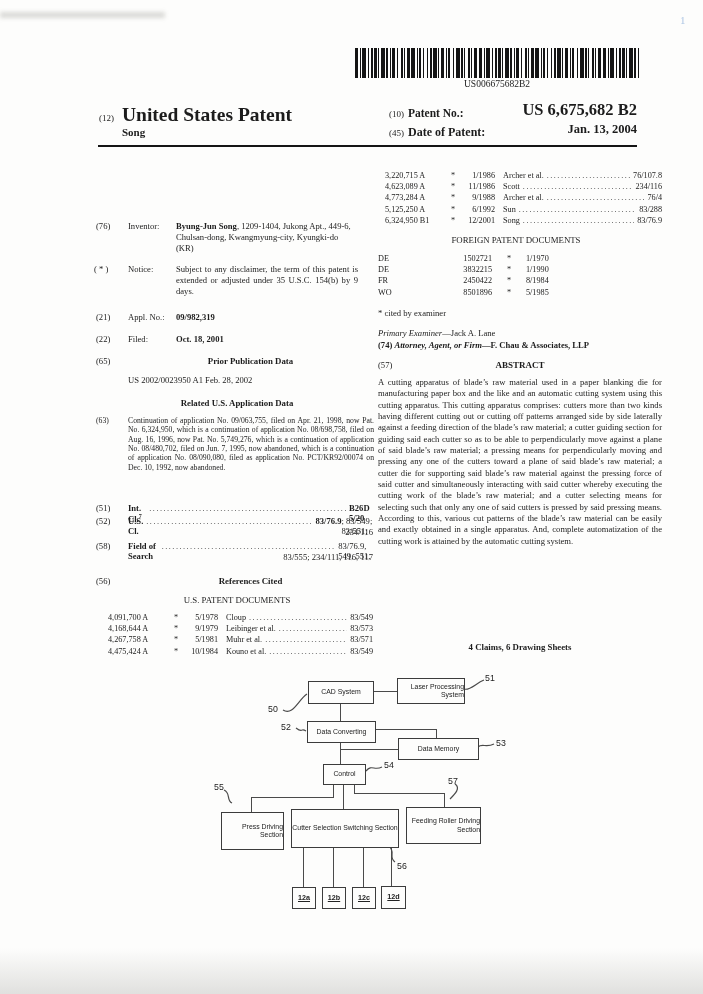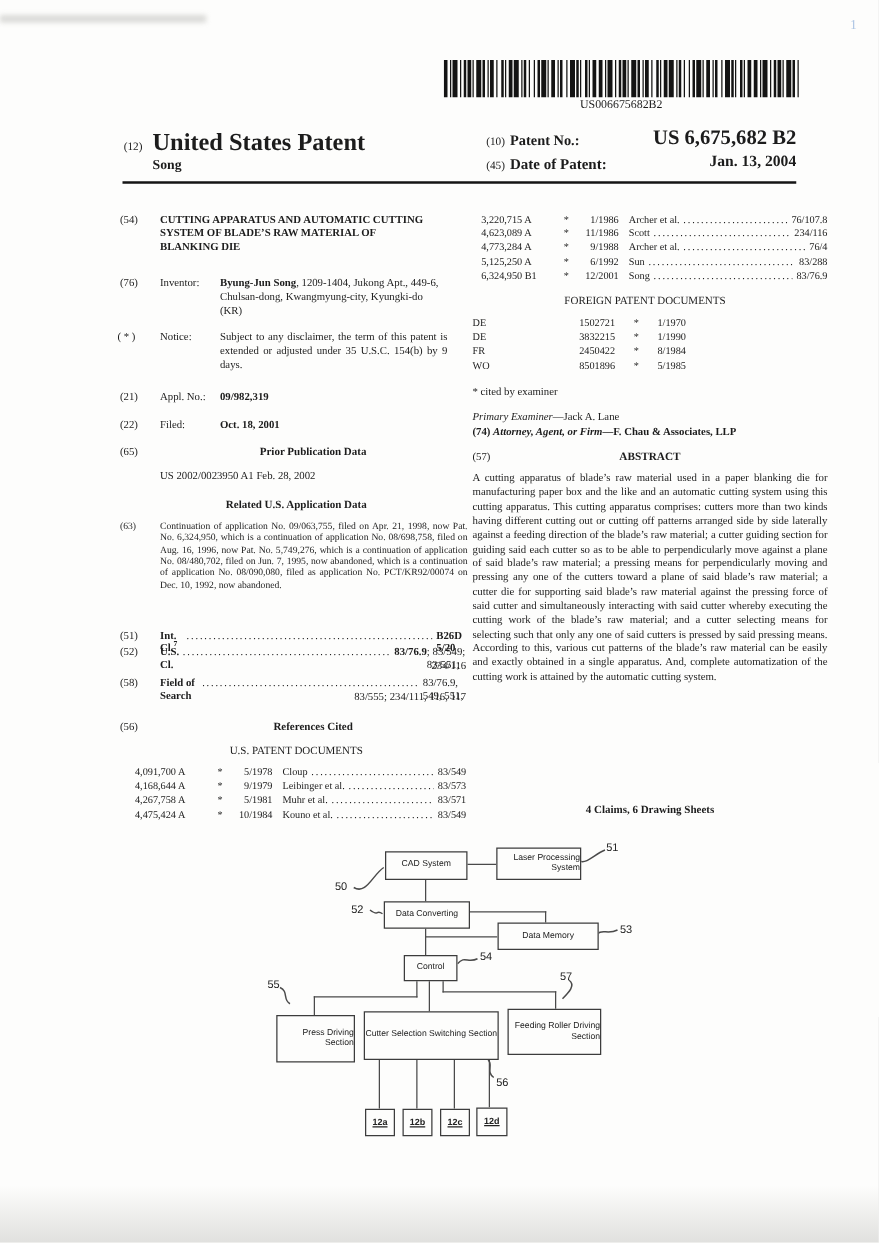--- a/index.html
+++ b/index.html
@@ -77,24 +77,20 @@
     <span class="b" style="font-size:11.5px;">Patent No.:</span>
     <span class="b abs" style="right:0;top:-3px;font-size:16.5px;">US 6,675,682 B2</span>
   </div>
   <div class="abs" style="left:389px;top:122px;width:248px;">
     <span class="hdr-lbl">(45)</span>
     <span class="b" style="font-size:12px;">Date of Patent:</span>
     <span class="b abs" style="right:0;top:0;font-size:12.5px;">Jan. 13, 2004</span>
   </div>
   <div id="hdr-rule"></div>
 
-  <div class="abs" style="left:96px;top:170px;width:277px;">
-    <span class="abs small-num" style="left:0;">(54)</span>
-    <div class="b body-txt" style="margin-left:32px;width:218px;">CUTTING APPARATUS AND AUTOMATIC CUTTING SYSTEM OF BLADE’S RAW MATERIAL OF BLANKING DIE</div>
-  </div>
 
   <div class="abs" style="left:96px;top:221px;width:277px;">
     <span class="abs small-num" style="left:0;">(76)</span>
     <span class="abs body-txt" style="left:32px;">Inventor:</span>
     <div class="body-txt" style="margin-left:80px;width:176px;">
       <span class="b">Byung-Jun Song</span><span>, 1209-1404, Jukong Apt., 449-6, Chulsan-dong, Kwangmyung-city, Kyungki-do (KR)</span>
     </div>
   </div>
 
   <div class="abs" style="left:94px;top:264px;width:279px;">

